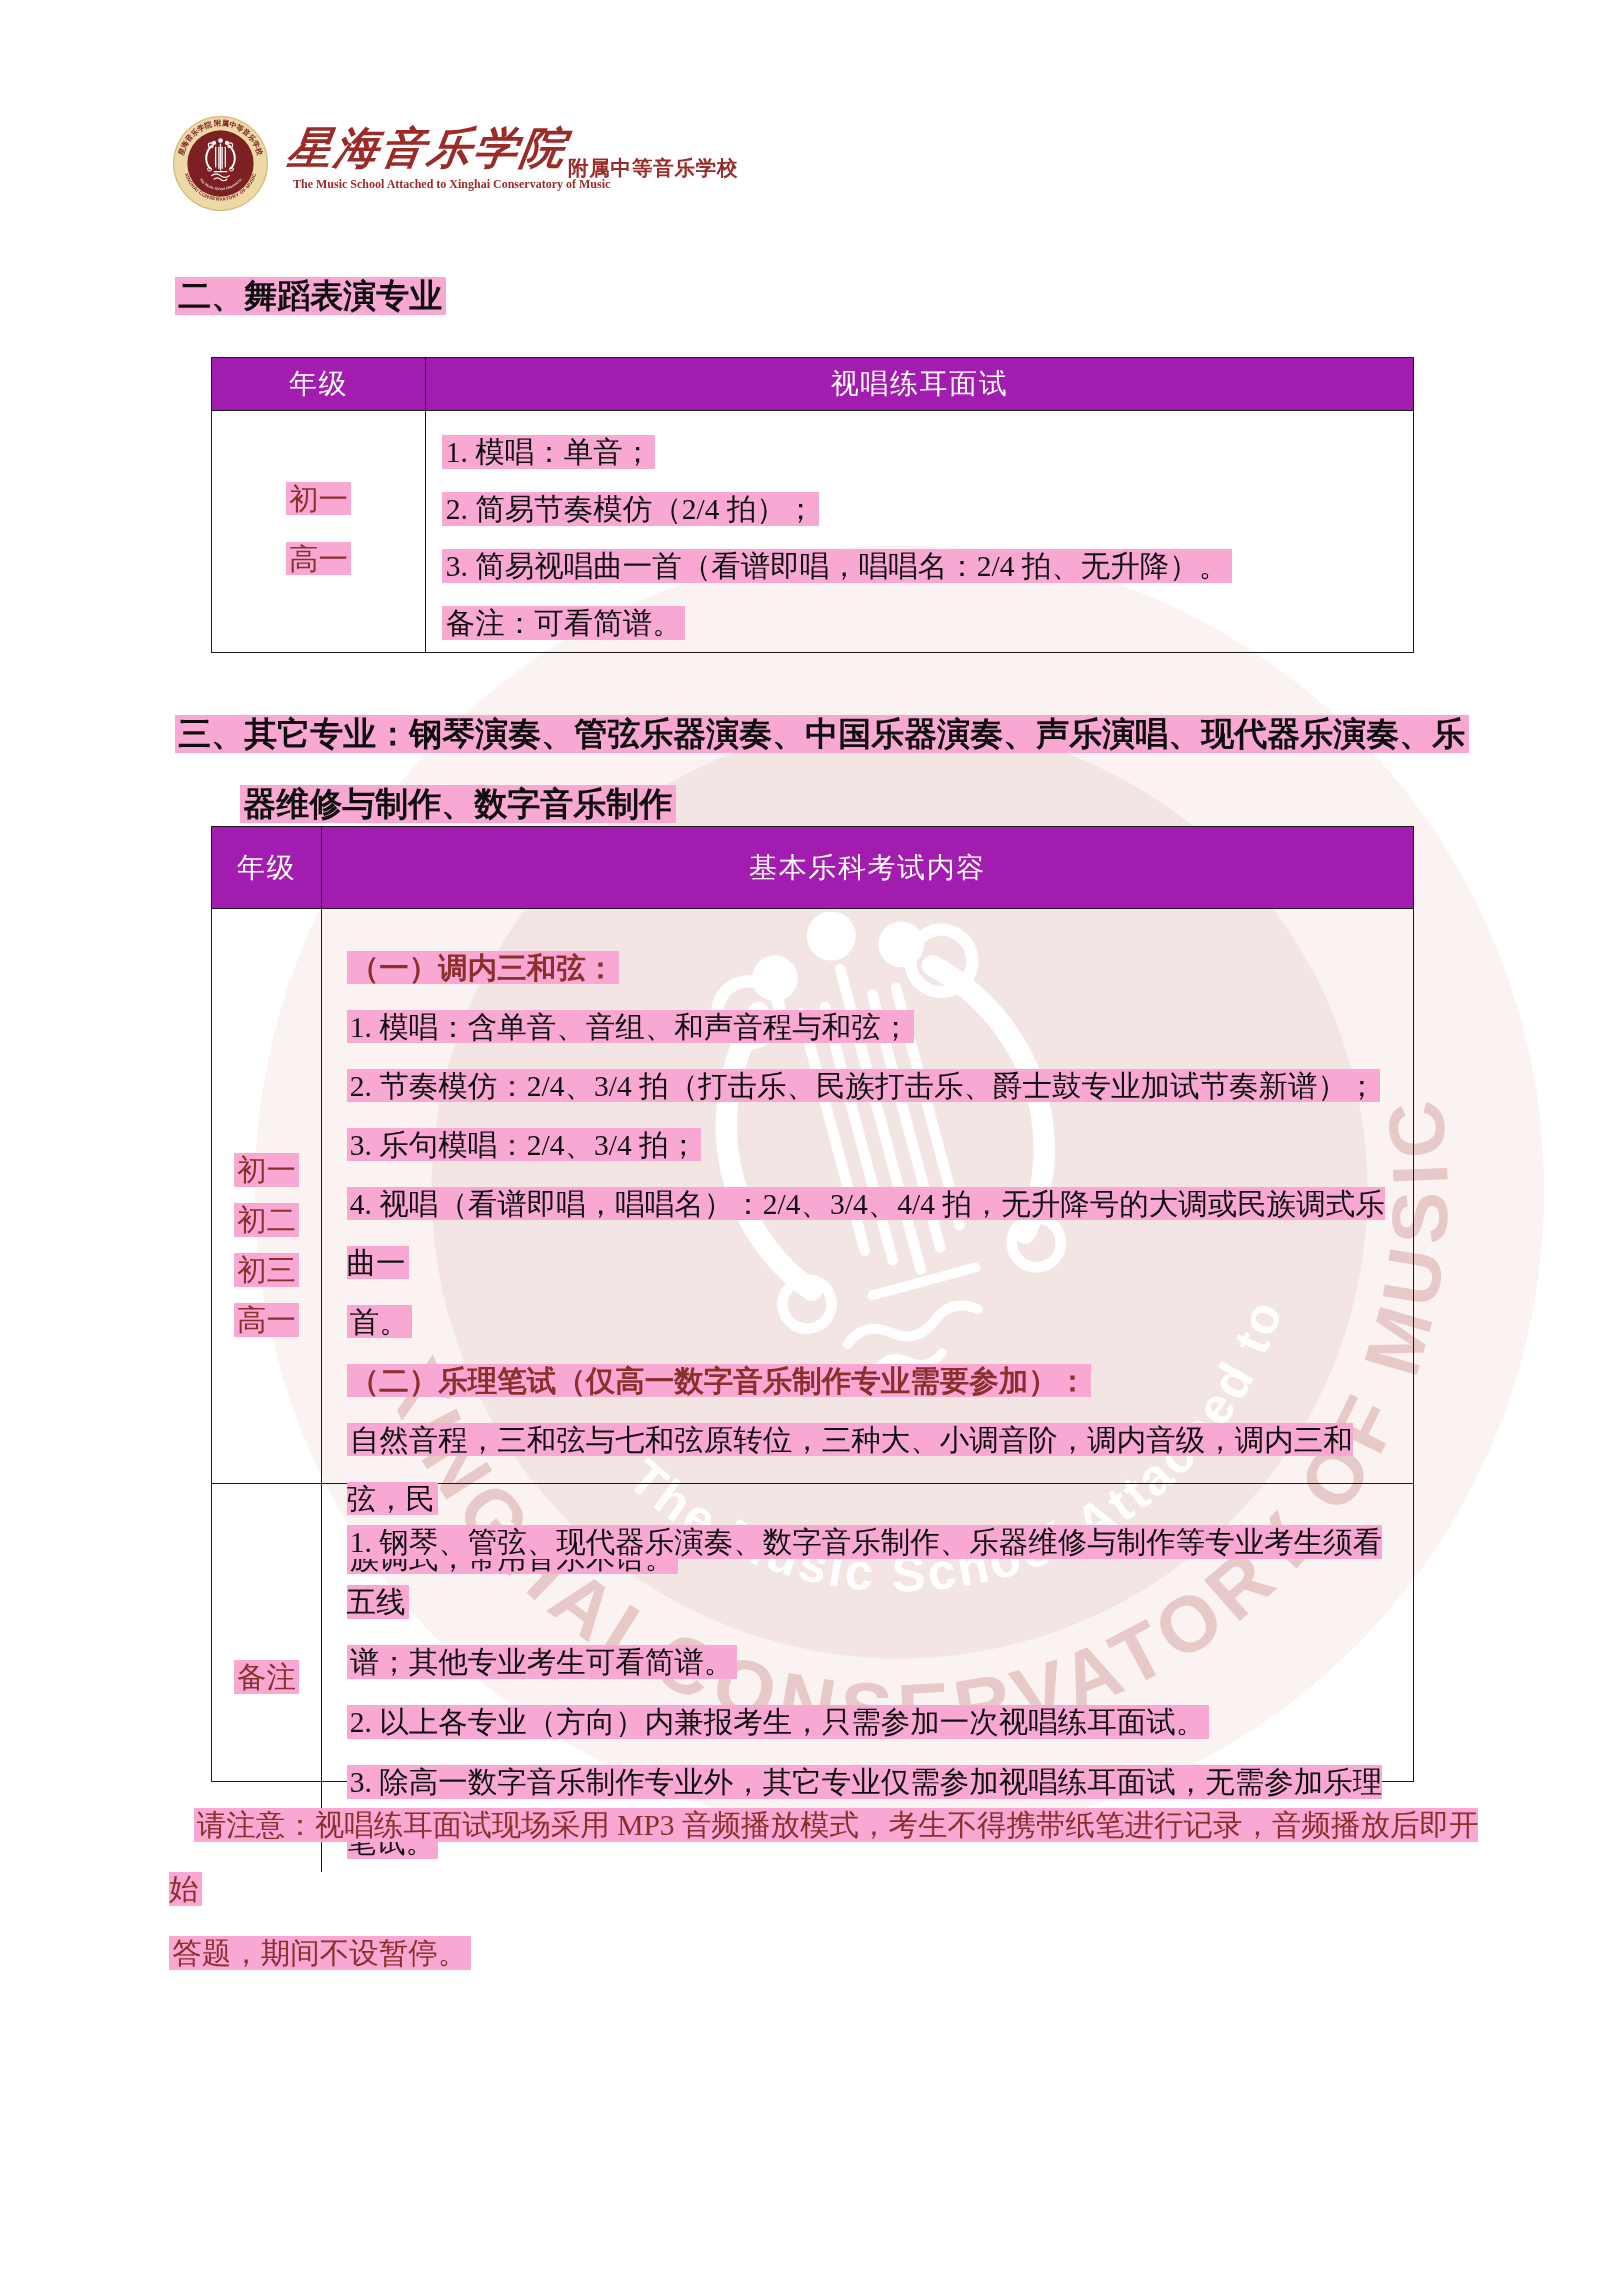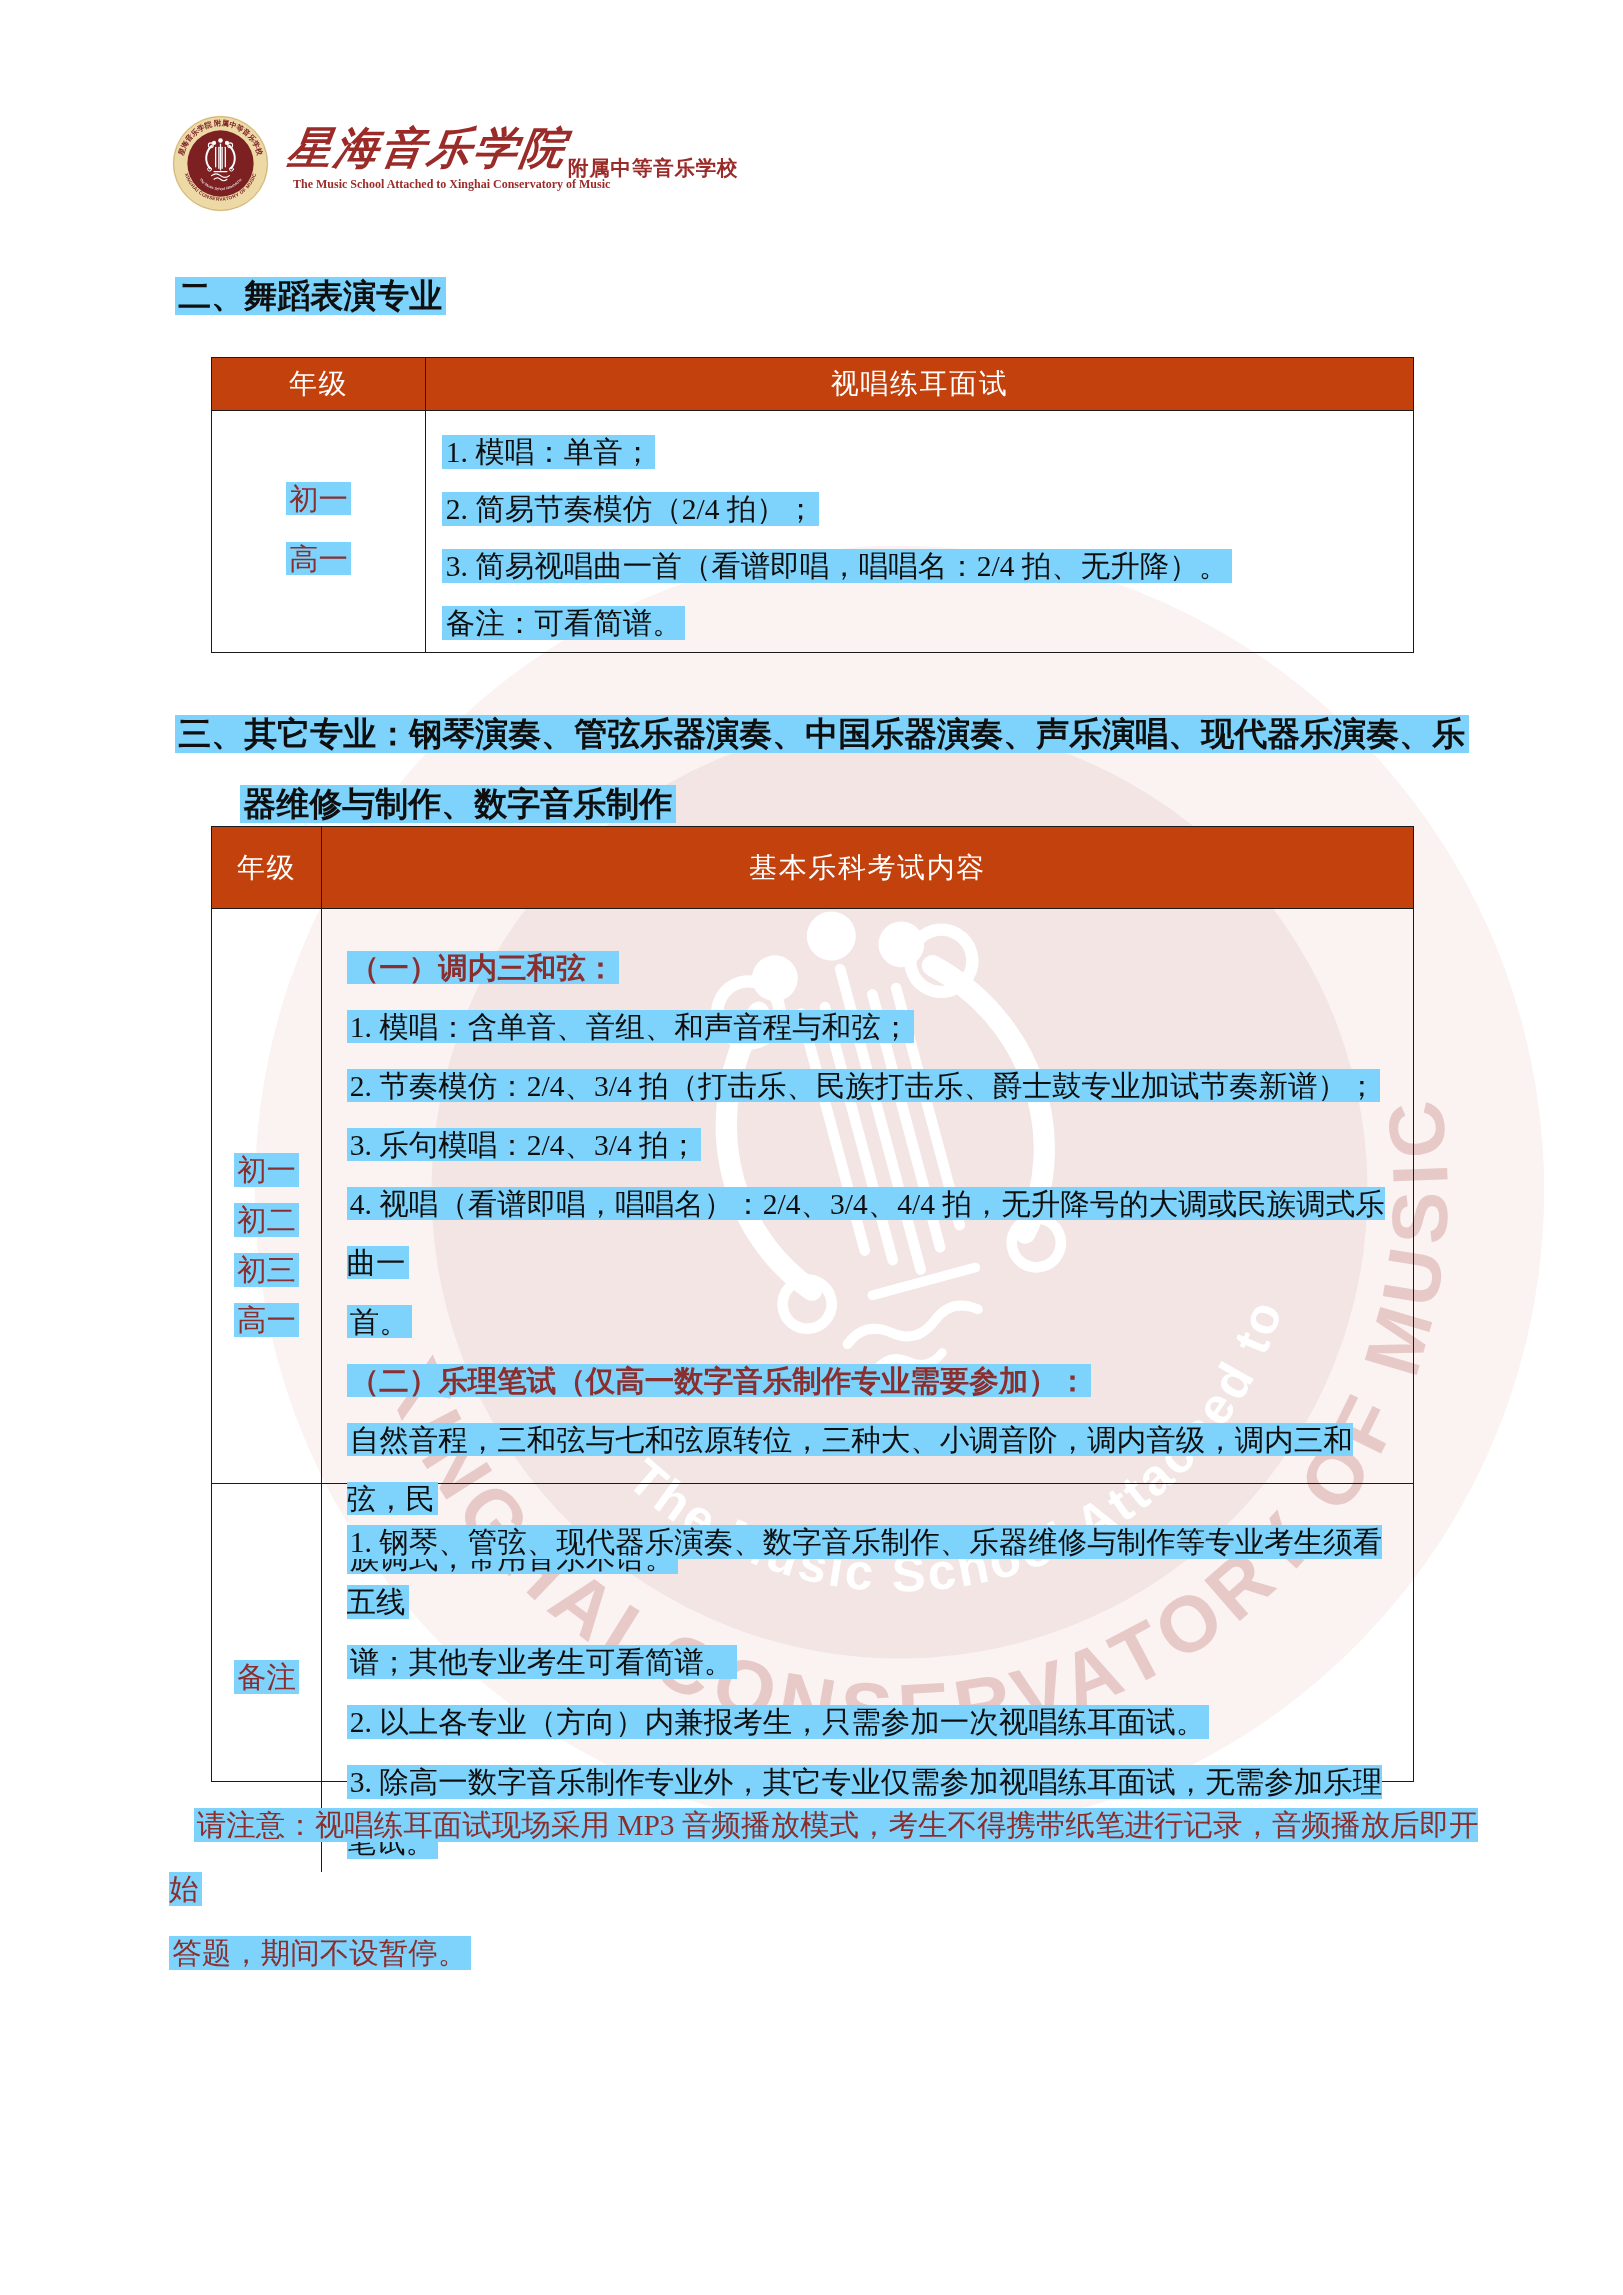--- a/index.html
+++ b/index.html
@@ -22,21 +22,21 @@
   
   .h2{position:absolute;left:175px;top:277px;z-index:1;
     font-size:33px;font-weight:bold;line-height:39px;white-space:nowrap;}
   .h3{top:699px;line-height:70px;}
   .h3 .l2{padding-left:65px;}
   
   .tbl{position:absolute;left:211px;width:1203px;z-index:1;
     border:1.6px solid #1a1a1a;box-sizing:border-box;background:transparent;}
   .t1{top:357px;}
   .t2{top:826px;}
-  .thead{display:grid;background:#c2410c;border-bottom:1.6px solid #1a1a1a;}
+  .thead{display:grid;background:#a21caf;border-bottom:1.6px solid #1a1a1a;}
   .t1 .thead,.t1 .trow{grid-template-columns:214px 1fr;}
   .t2 .thead,.t2 .trow{grid-template-columns:110px 1fr;}
   .t1 .thead{height:52px;}
   .t2 .thead{height:81px;}
   .th{display:flex;align-items:center;justify-content:center;
     color:#ffffff;font-size:28px;letter-spacing:1.6px;}
   .th.c1{border-right:1.6px solid #1a1a1a;}
   .trow{display:grid;}
   .trow + .trow{border-top:1.6px solid #1a1a1a;}
   .t1 .trow{height:241px;}
@@ -52,21 +52,21 @@
   .rb{color:#8a2e2e;font-weight:bold;}
   .content{font-size:29.5px;}
   .t1 .content{padding:13px 16.4px 0 16.4px;}
   .t1 .content p{line-height:57px;}
   .t2 .r1 .content{padding:29.5px 21px 0 24.5px;}
   .t2 .r1 .content p{line-height:59px;}
   .t2 .r2 .content{padding:28px 21px 0 24.5px;}
   .t2 .r2 .content p{line-height:60px;}
   .gradeTxt{font-size:29.5px;}
   
-  .wt{background:#7dd3fc;padding:0.8px 3.3px;text-align:center;}
+  .wt{background:#f9a8d4;padding:0.8px 3.3px;text-align:center;}
   
   .notice{position:absolute;left:169px;top:1793px;width:1325px;z-index:1;
     font-size:29.5px;color:#8a2e2e;}
   .notice p{margin:0;line-height:64px;}
   .notice .ind{margin-left:24.5px;}
   
   .pageno{position:absolute;left:0;top:2140px;width:100%;text-align:center;
     font-size:24.5px;color:#000;z-index:1;}
 </style>
 </head>

